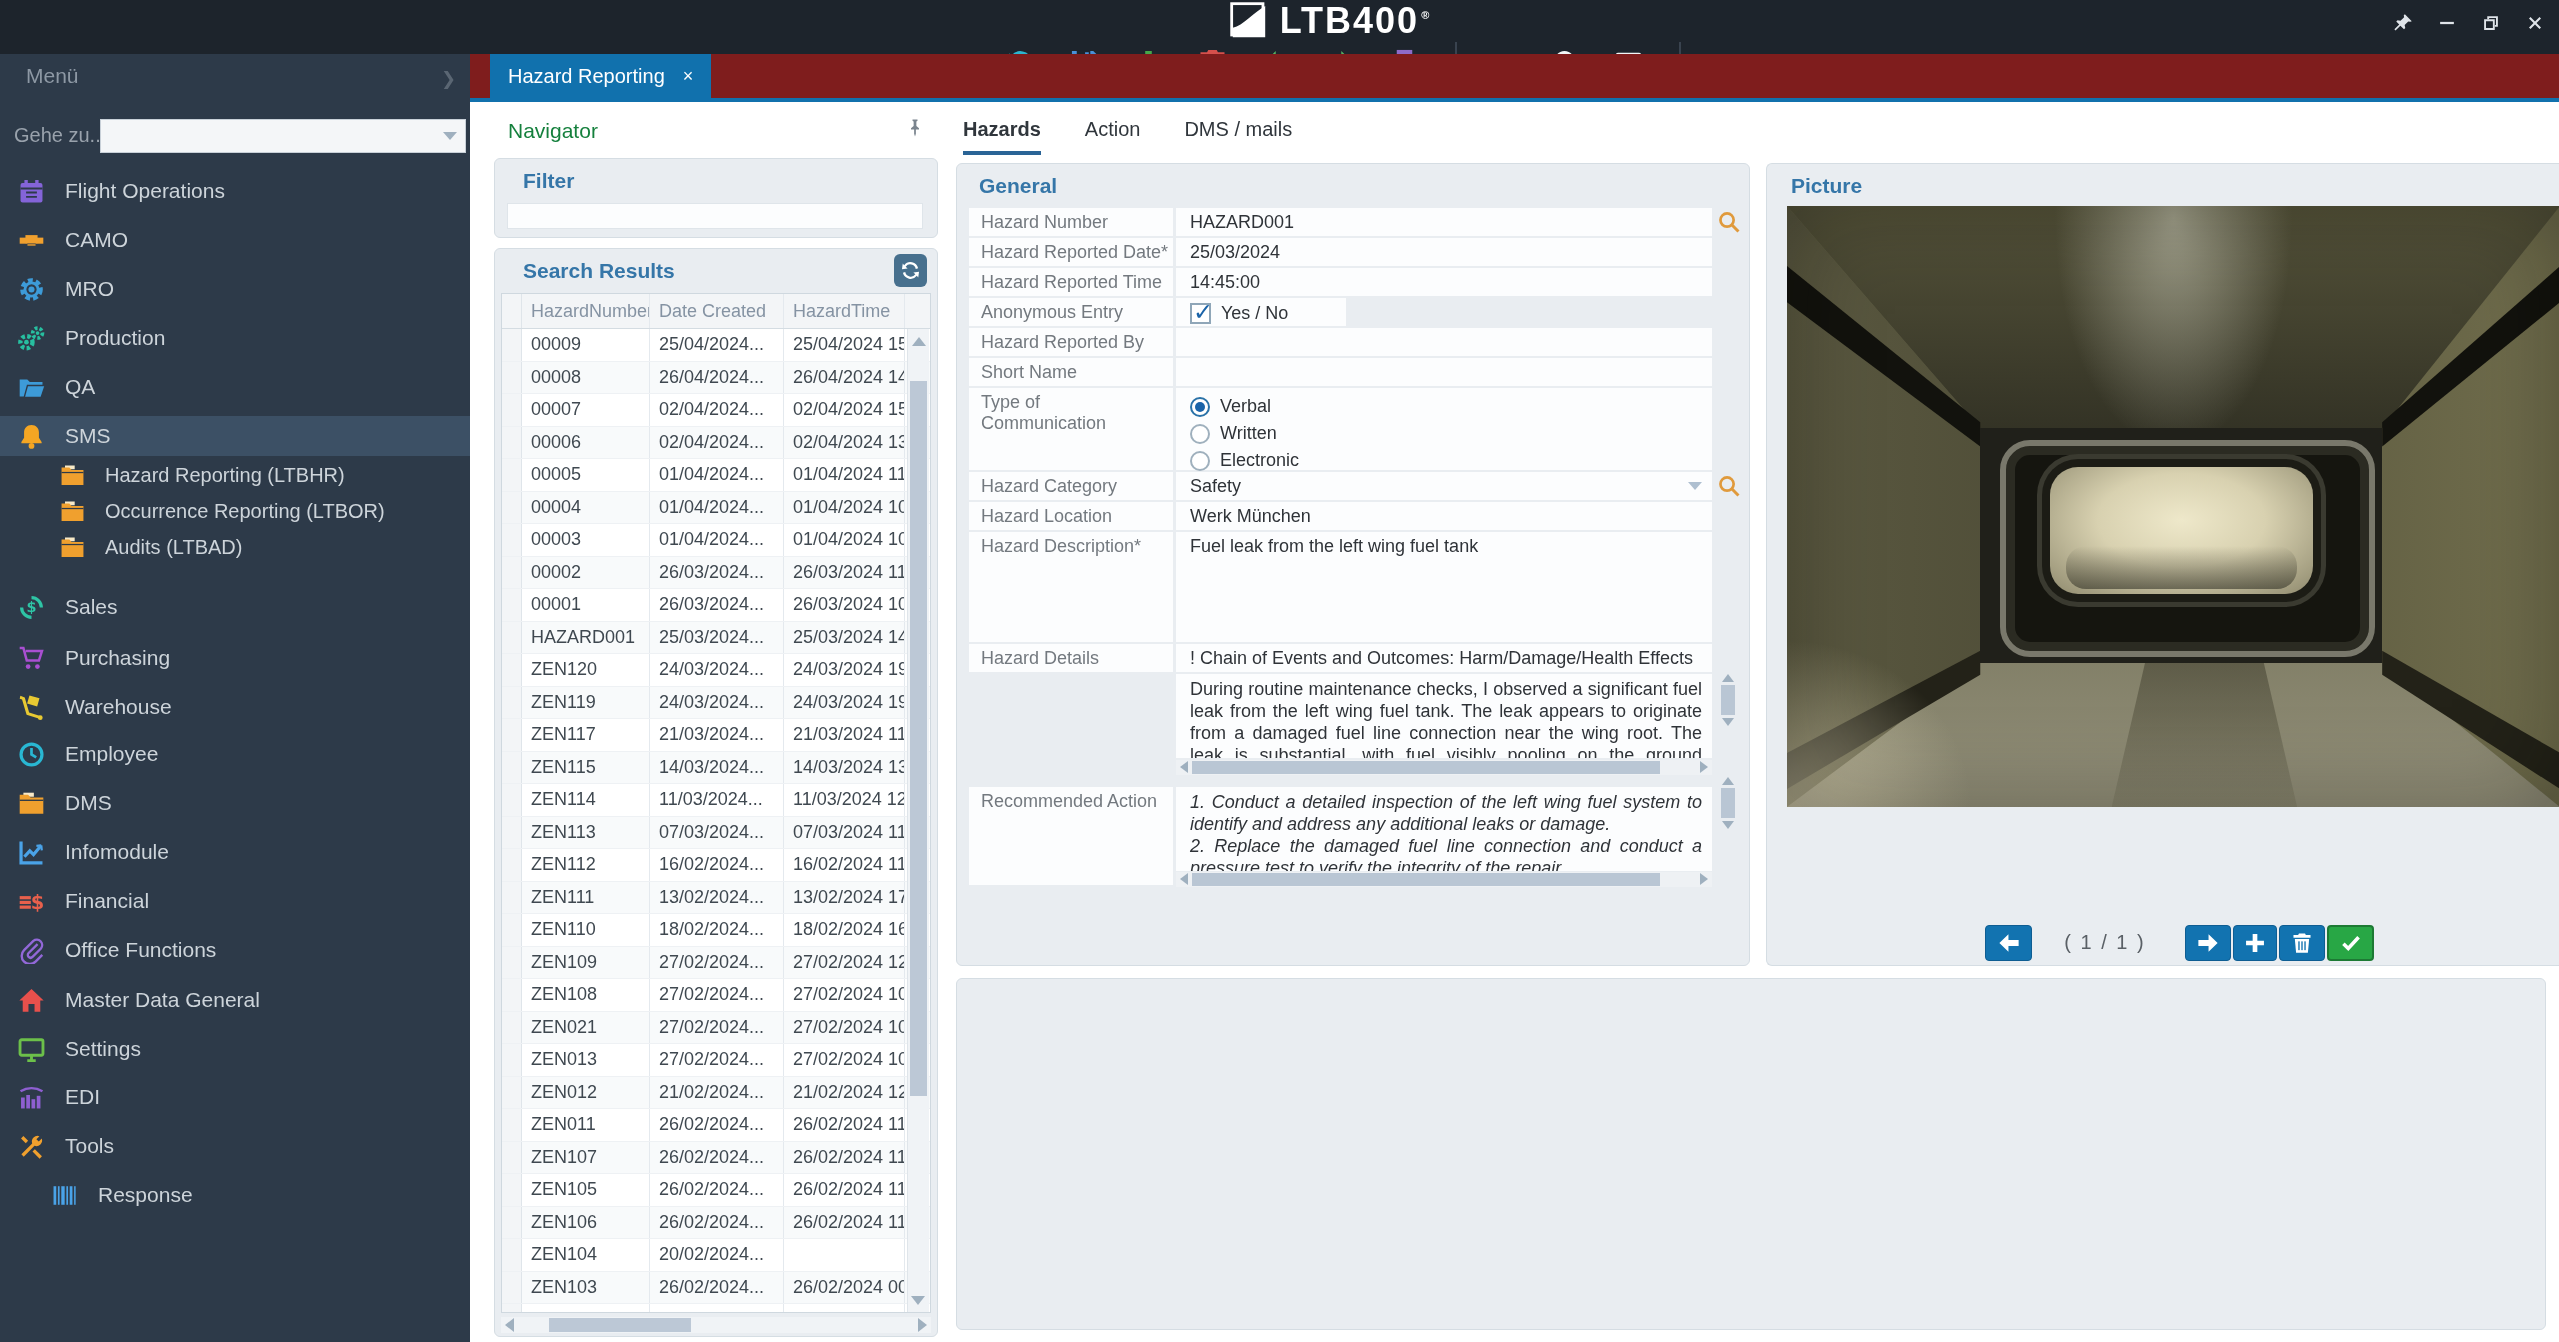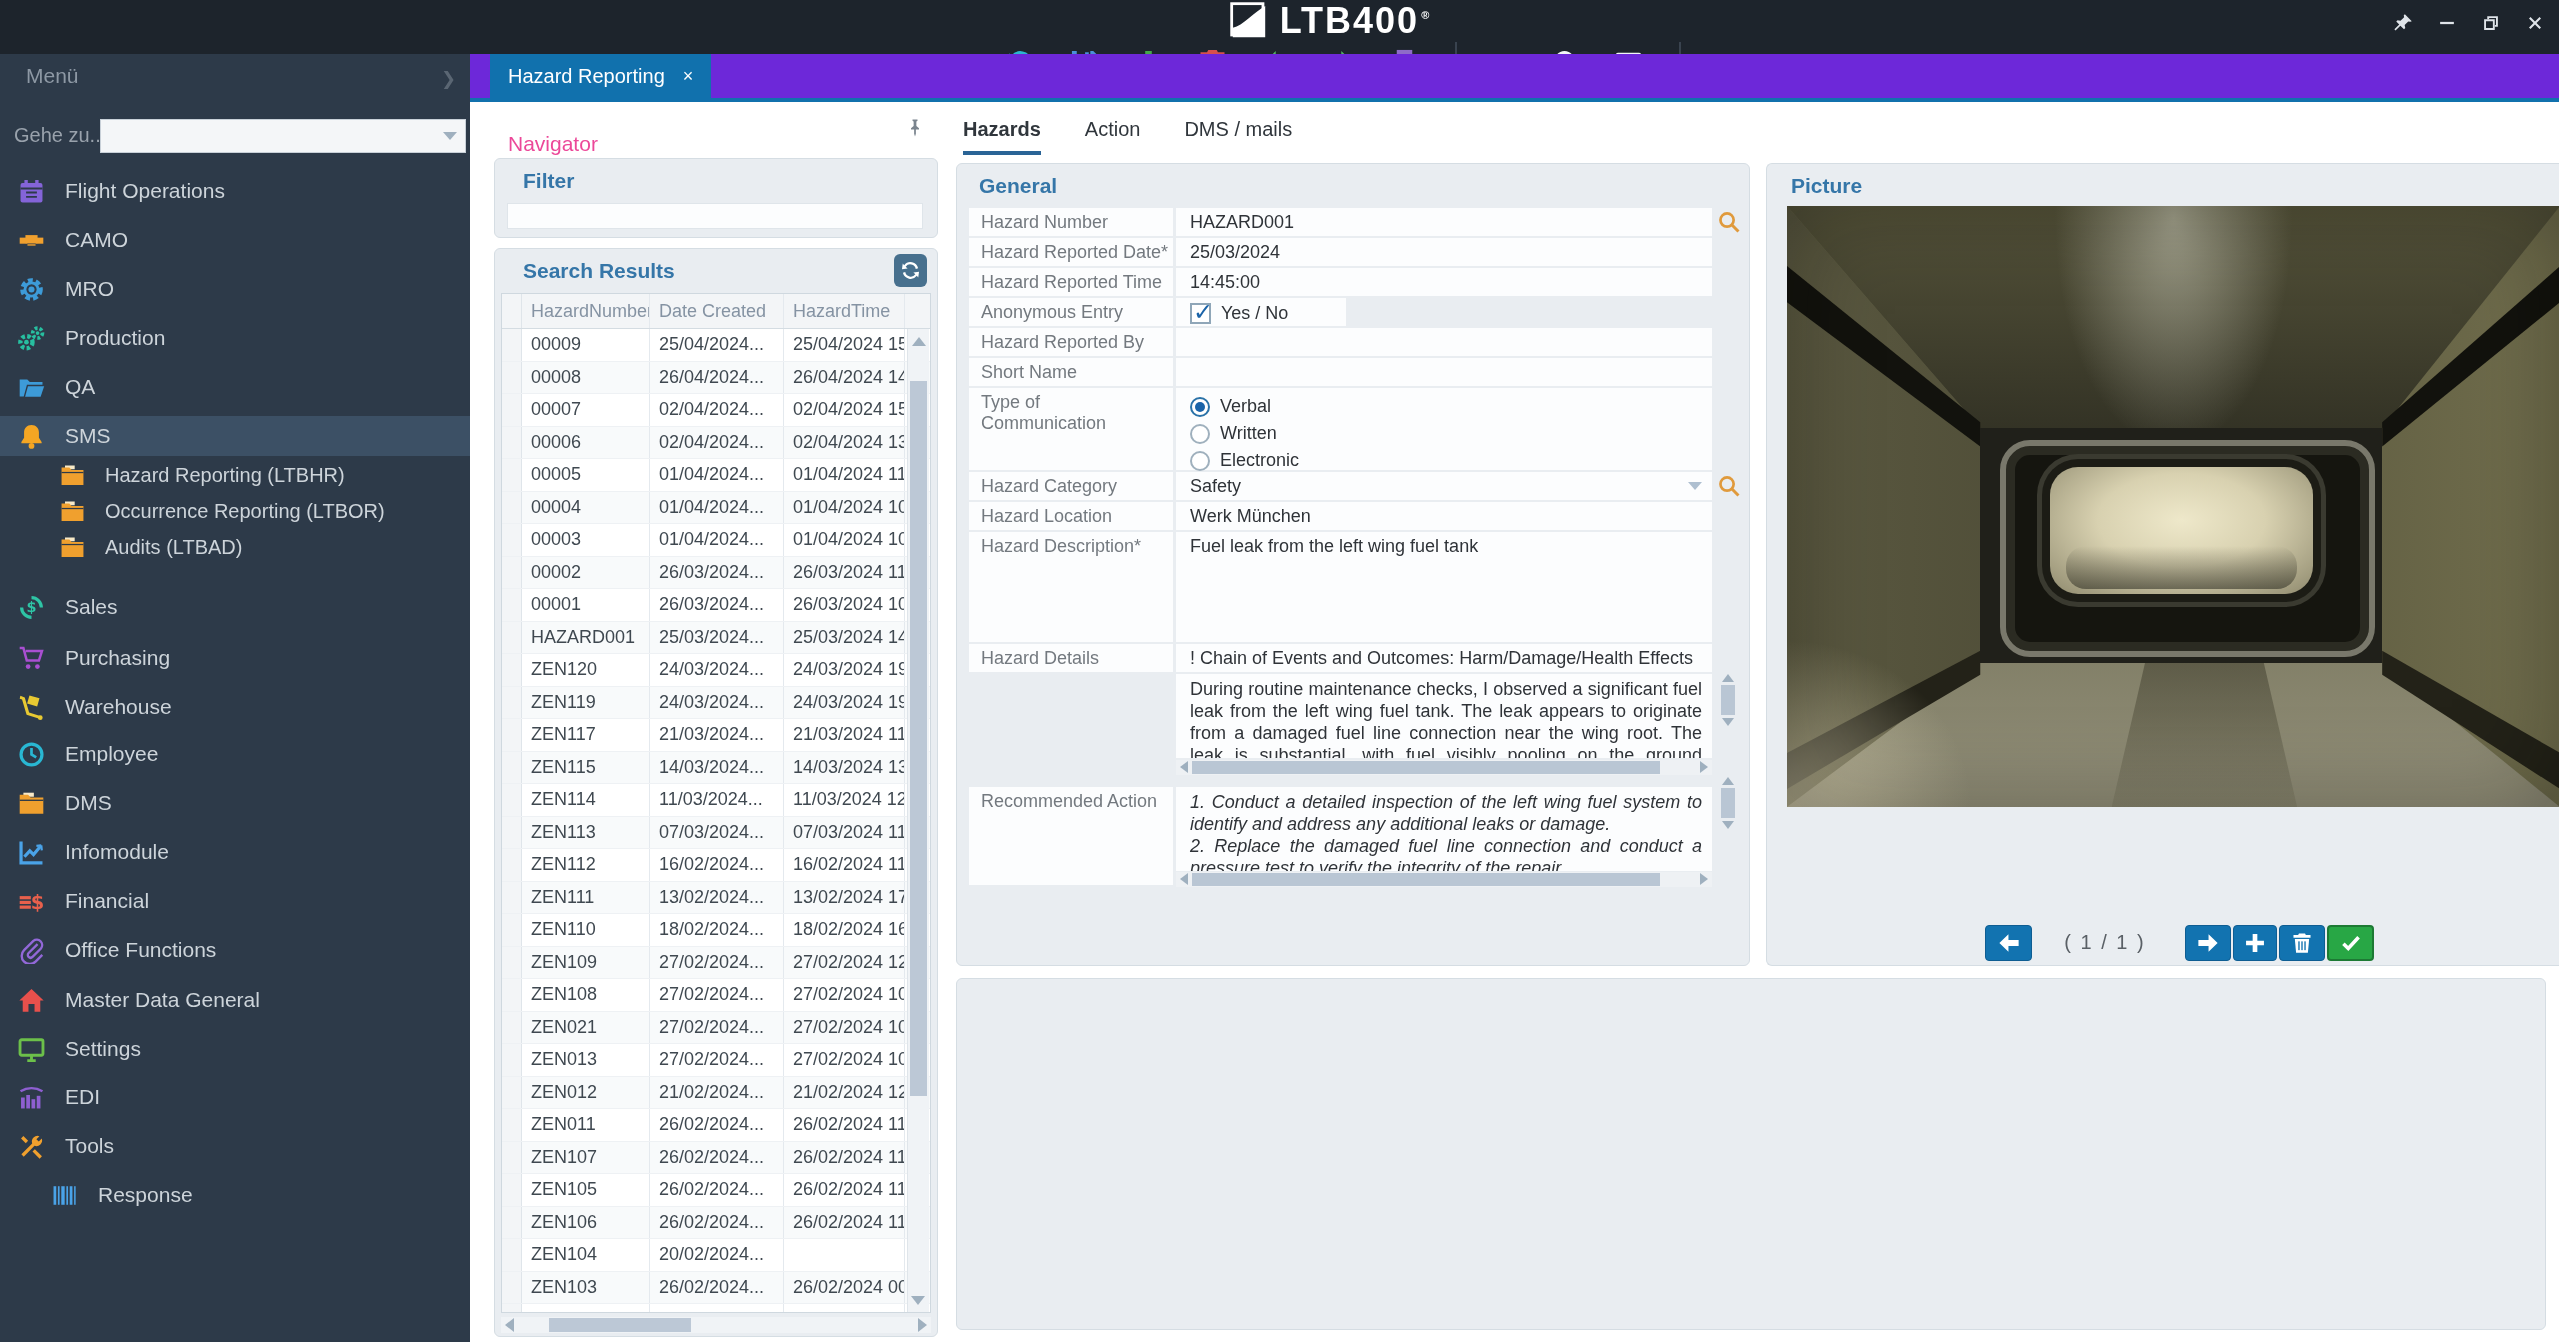--- a/index.html
+++ b/index.html
@@ -17,40 +17,40 @@
   .tb-icon{width:31px;height:31px;cursor:pointer;}
   .tb-help{font-size:30px;font-weight:bold;line-height:31px;text-align:center;width:24px;}
   .tb-sep{width:2px;height:42px;background:#39434f;margin:0 2px;}
   .win-controls{position:absolute;right:14px;top:0;height:46px;display:flex;align-items:center;gap:24px;color:#dfe4e9;}
   .wc-icon{width:20px;height:20px;cursor:pointer;}
 
   
   .menu-head{position:absolute;left:0;top:54px;width:470px;height:48px;background:#2d3a49;}
   .menu-head-label{position:absolute;left:26px;top:10px;font-size:21px;color:#8d98a4;}
   .menu-chevron{position:absolute;right:14px;top:14px;color:#5a6673;font-size:18px;}
-  .tabstrip{position:absolute;left:470px;top:54px;width:2089px;height:44px;background:#6d28d9;}
+  .tabstrip{position:absolute;left:470px;top:54px;width:2089px;height:44px;background:#7f1d1d;}
   .strip-underline{position:absolute;left:470px;top:98px;width:2089px;height:4px;background:#1171ad;}
   .doc-tab{position:absolute;left:20px;top:0;height:44px;background:#1171ad;color:#fff;display:flex;align-items:center;
            padding:0 18px;font-size:20px;gap:18px;cursor:pointer;}
   .doc-tab-close{font-size:18px;cursor:pointer;}
 
   
   .sidebar{position:absolute;left:0;top:102px;width:470px;height:1240px;background:#2d3a49;}
   .goto-row{position:absolute;left:0;top:17px;width:470px;height:34px;}
   .goto-label{position:absolute;left:14px;top:5px;font-size:20px;color:#99a2ac;}
   .goto-select{position:absolute;left:100px;top:0;width:364px;height:32px;background:#f4f6f8;border:1px solid #c8d0d8;}
   .goto-arrow{position:absolute;right:8px;top:12px;width:0;height:0;border-left:7px solid transparent;border-right:7px solid transparent;border-top:8px solid #9fb0bf;}
   .side-item{position:absolute;left:0;width:470px;height:40px;display:flex;align-items:center;color:#cdd4da;font-size:21px;cursor:pointer;}
   .side-item .ic{width:27px;height:27px;margin-left:18px;margin-right:20px;flex:0 0 auto;}
   .side-item.sub{height:34px;font-size:20px;}
   .side-item.sub .ic{margin-left:60px;width:25px;height:25px;}
   .side-item.active{background:#3c5065;}
 
   
-  .nav-title{position:absolute;left:508px;top:132px;font-size:21px;color:#ec4899;}
+  .nav-title{position:absolute;left:508px;top:119px;font-size:21px;color:#15803d;}
   .nav-pin{position:absolute;left:905px;top:118px;width:20px;height:20px;color:#7a848e;cursor:pointer;}
   .panel{background:#e9edf1;border:1px solid #d5dde3;border-radius:6px;position:absolute;box-sizing:border-box;}
   .panel-title{color:#3576a8;font-size:21px;font-weight:bold;}
   .filter-panel{left:494px;top:158px;width:444px;height:80px;}
   .filter-title{position:absolute;left:28px;top:10px;}
   .filter-input{position:absolute;left:12px;top:44px;width:416px;height:26px;background:#fcfdfe;border:1px solid #dfe5ea;box-sizing:border-box;}
   .search-panel{left:494px;top:248px;width:444px;height:1089px;}
   .search-title{position:absolute;left:28px;top:10px;}
   .search-refresh{position:absolute;right:10px;top:5px;width:33px;height:33px;background:#47708e;border-radius:6px;color:#fff;padding:6px;box-sizing:border-box;cursor:pointer;}
 

